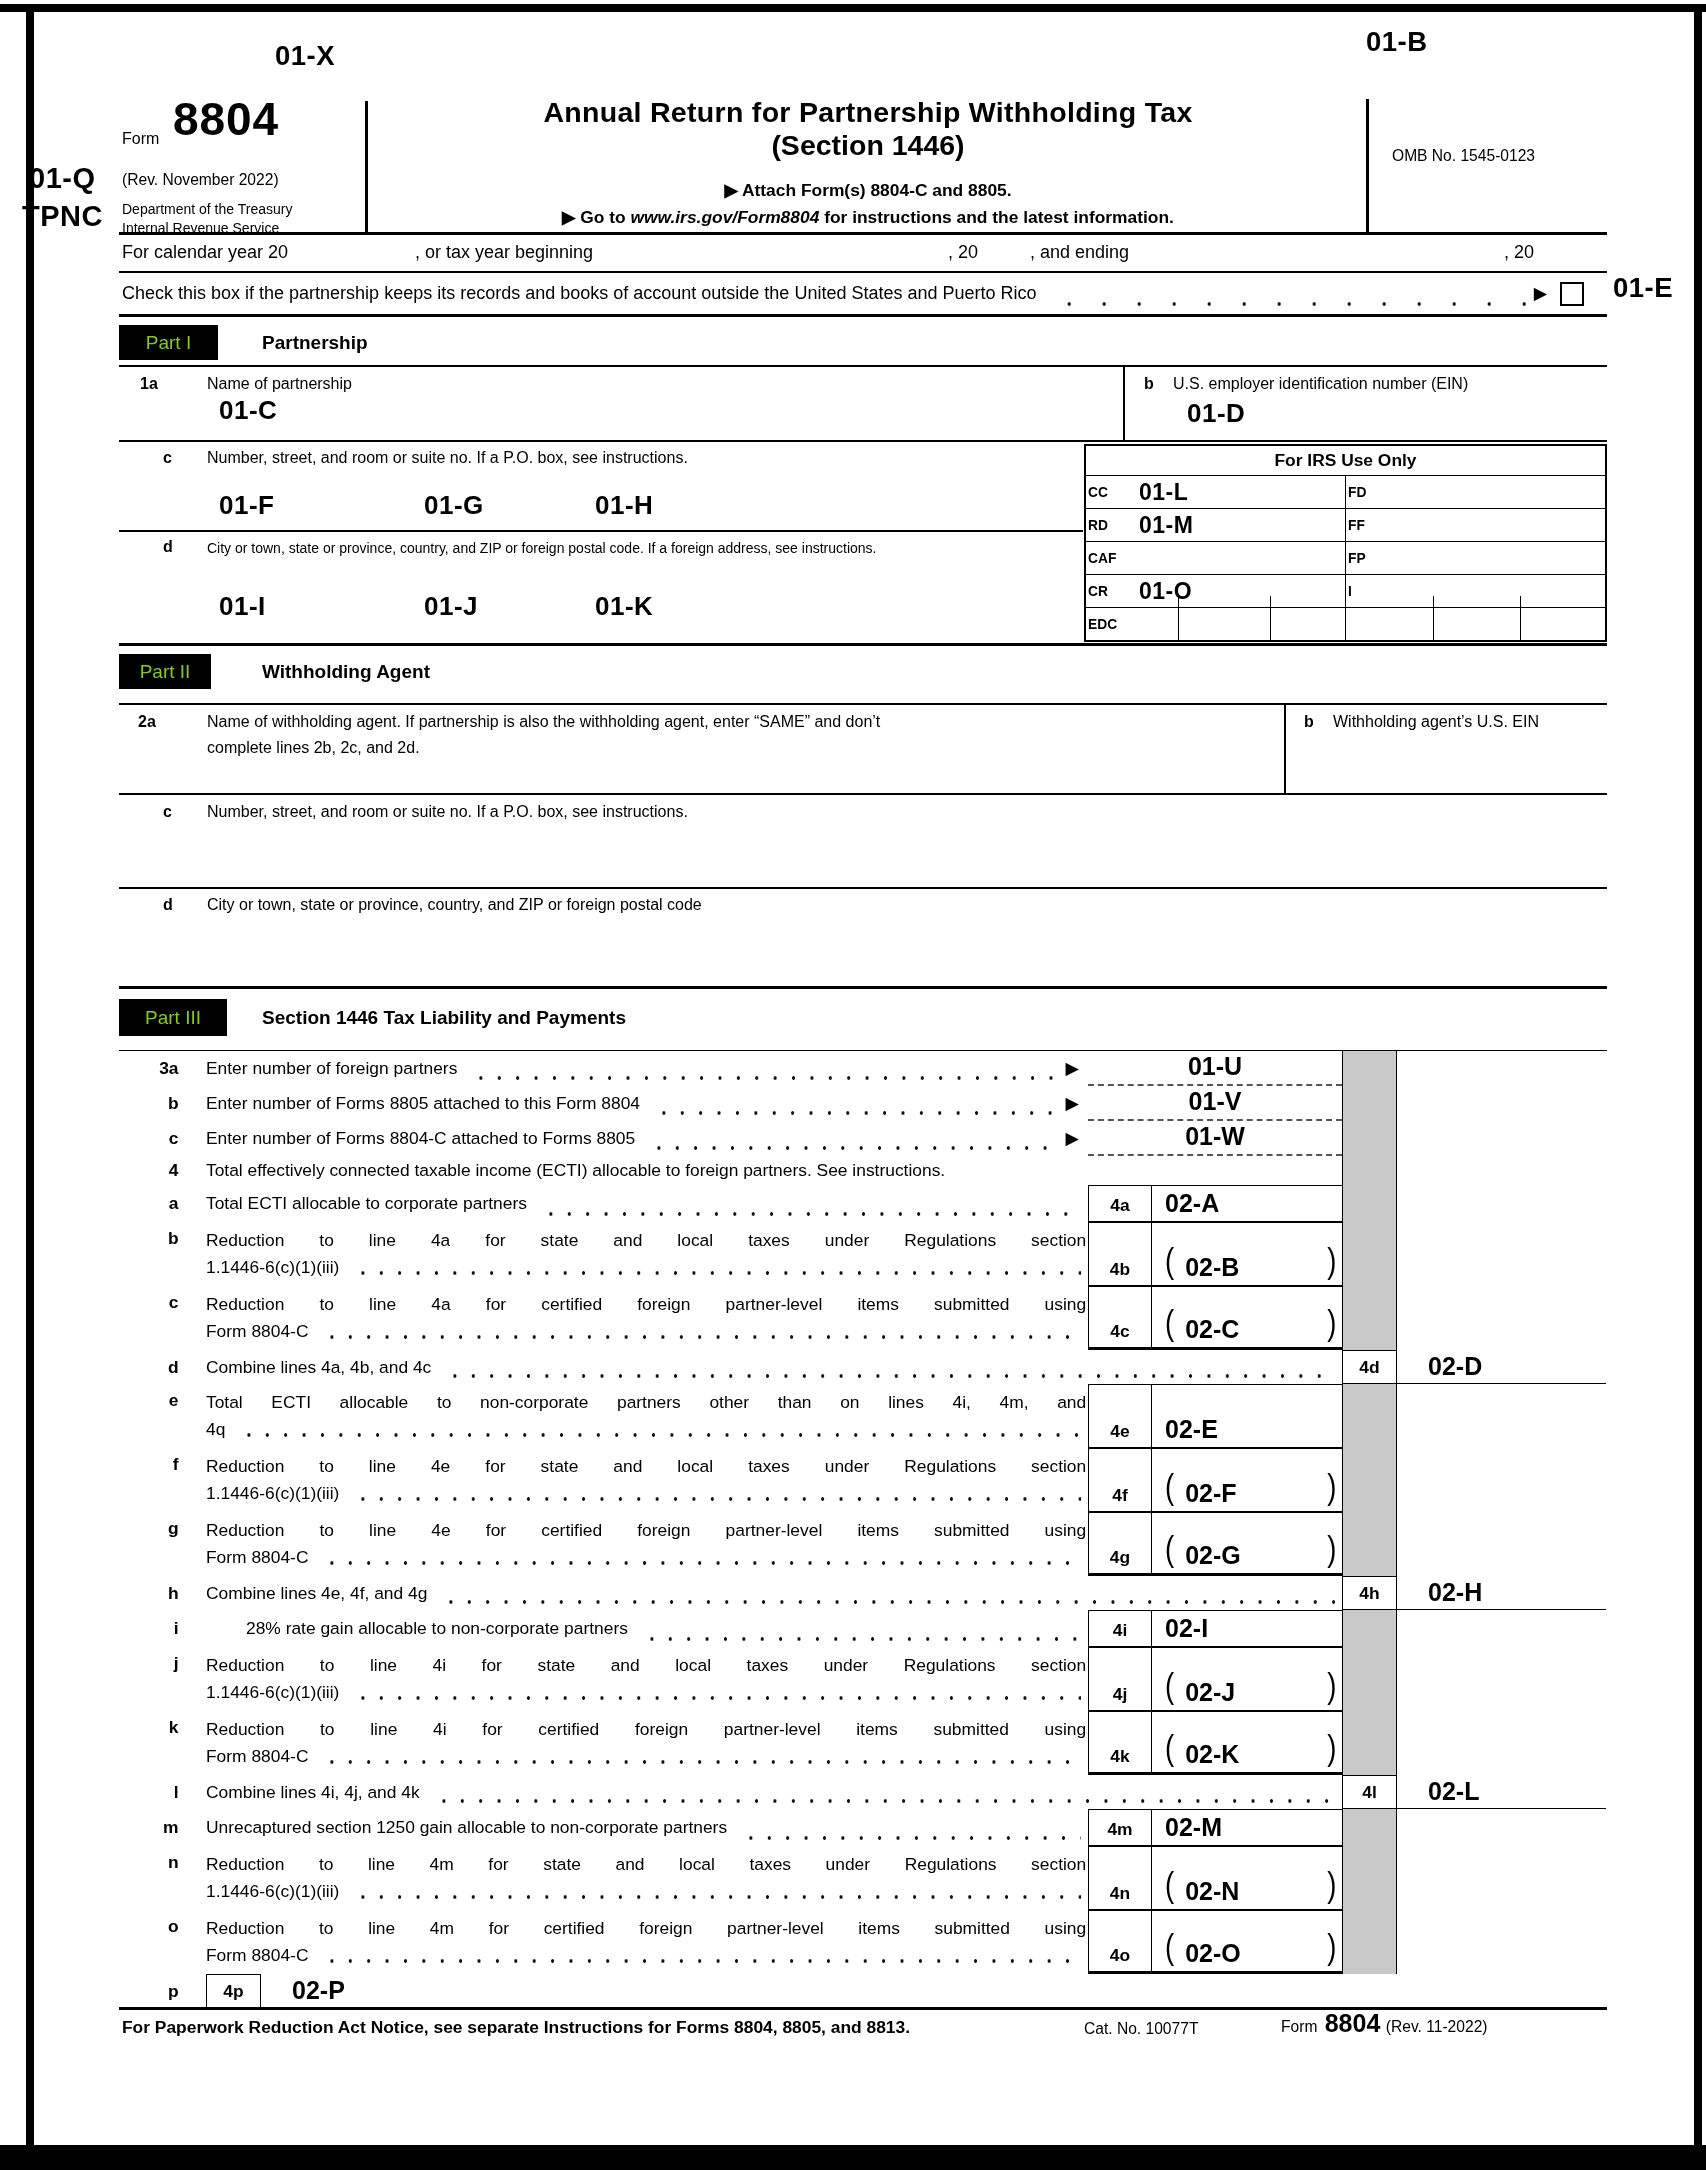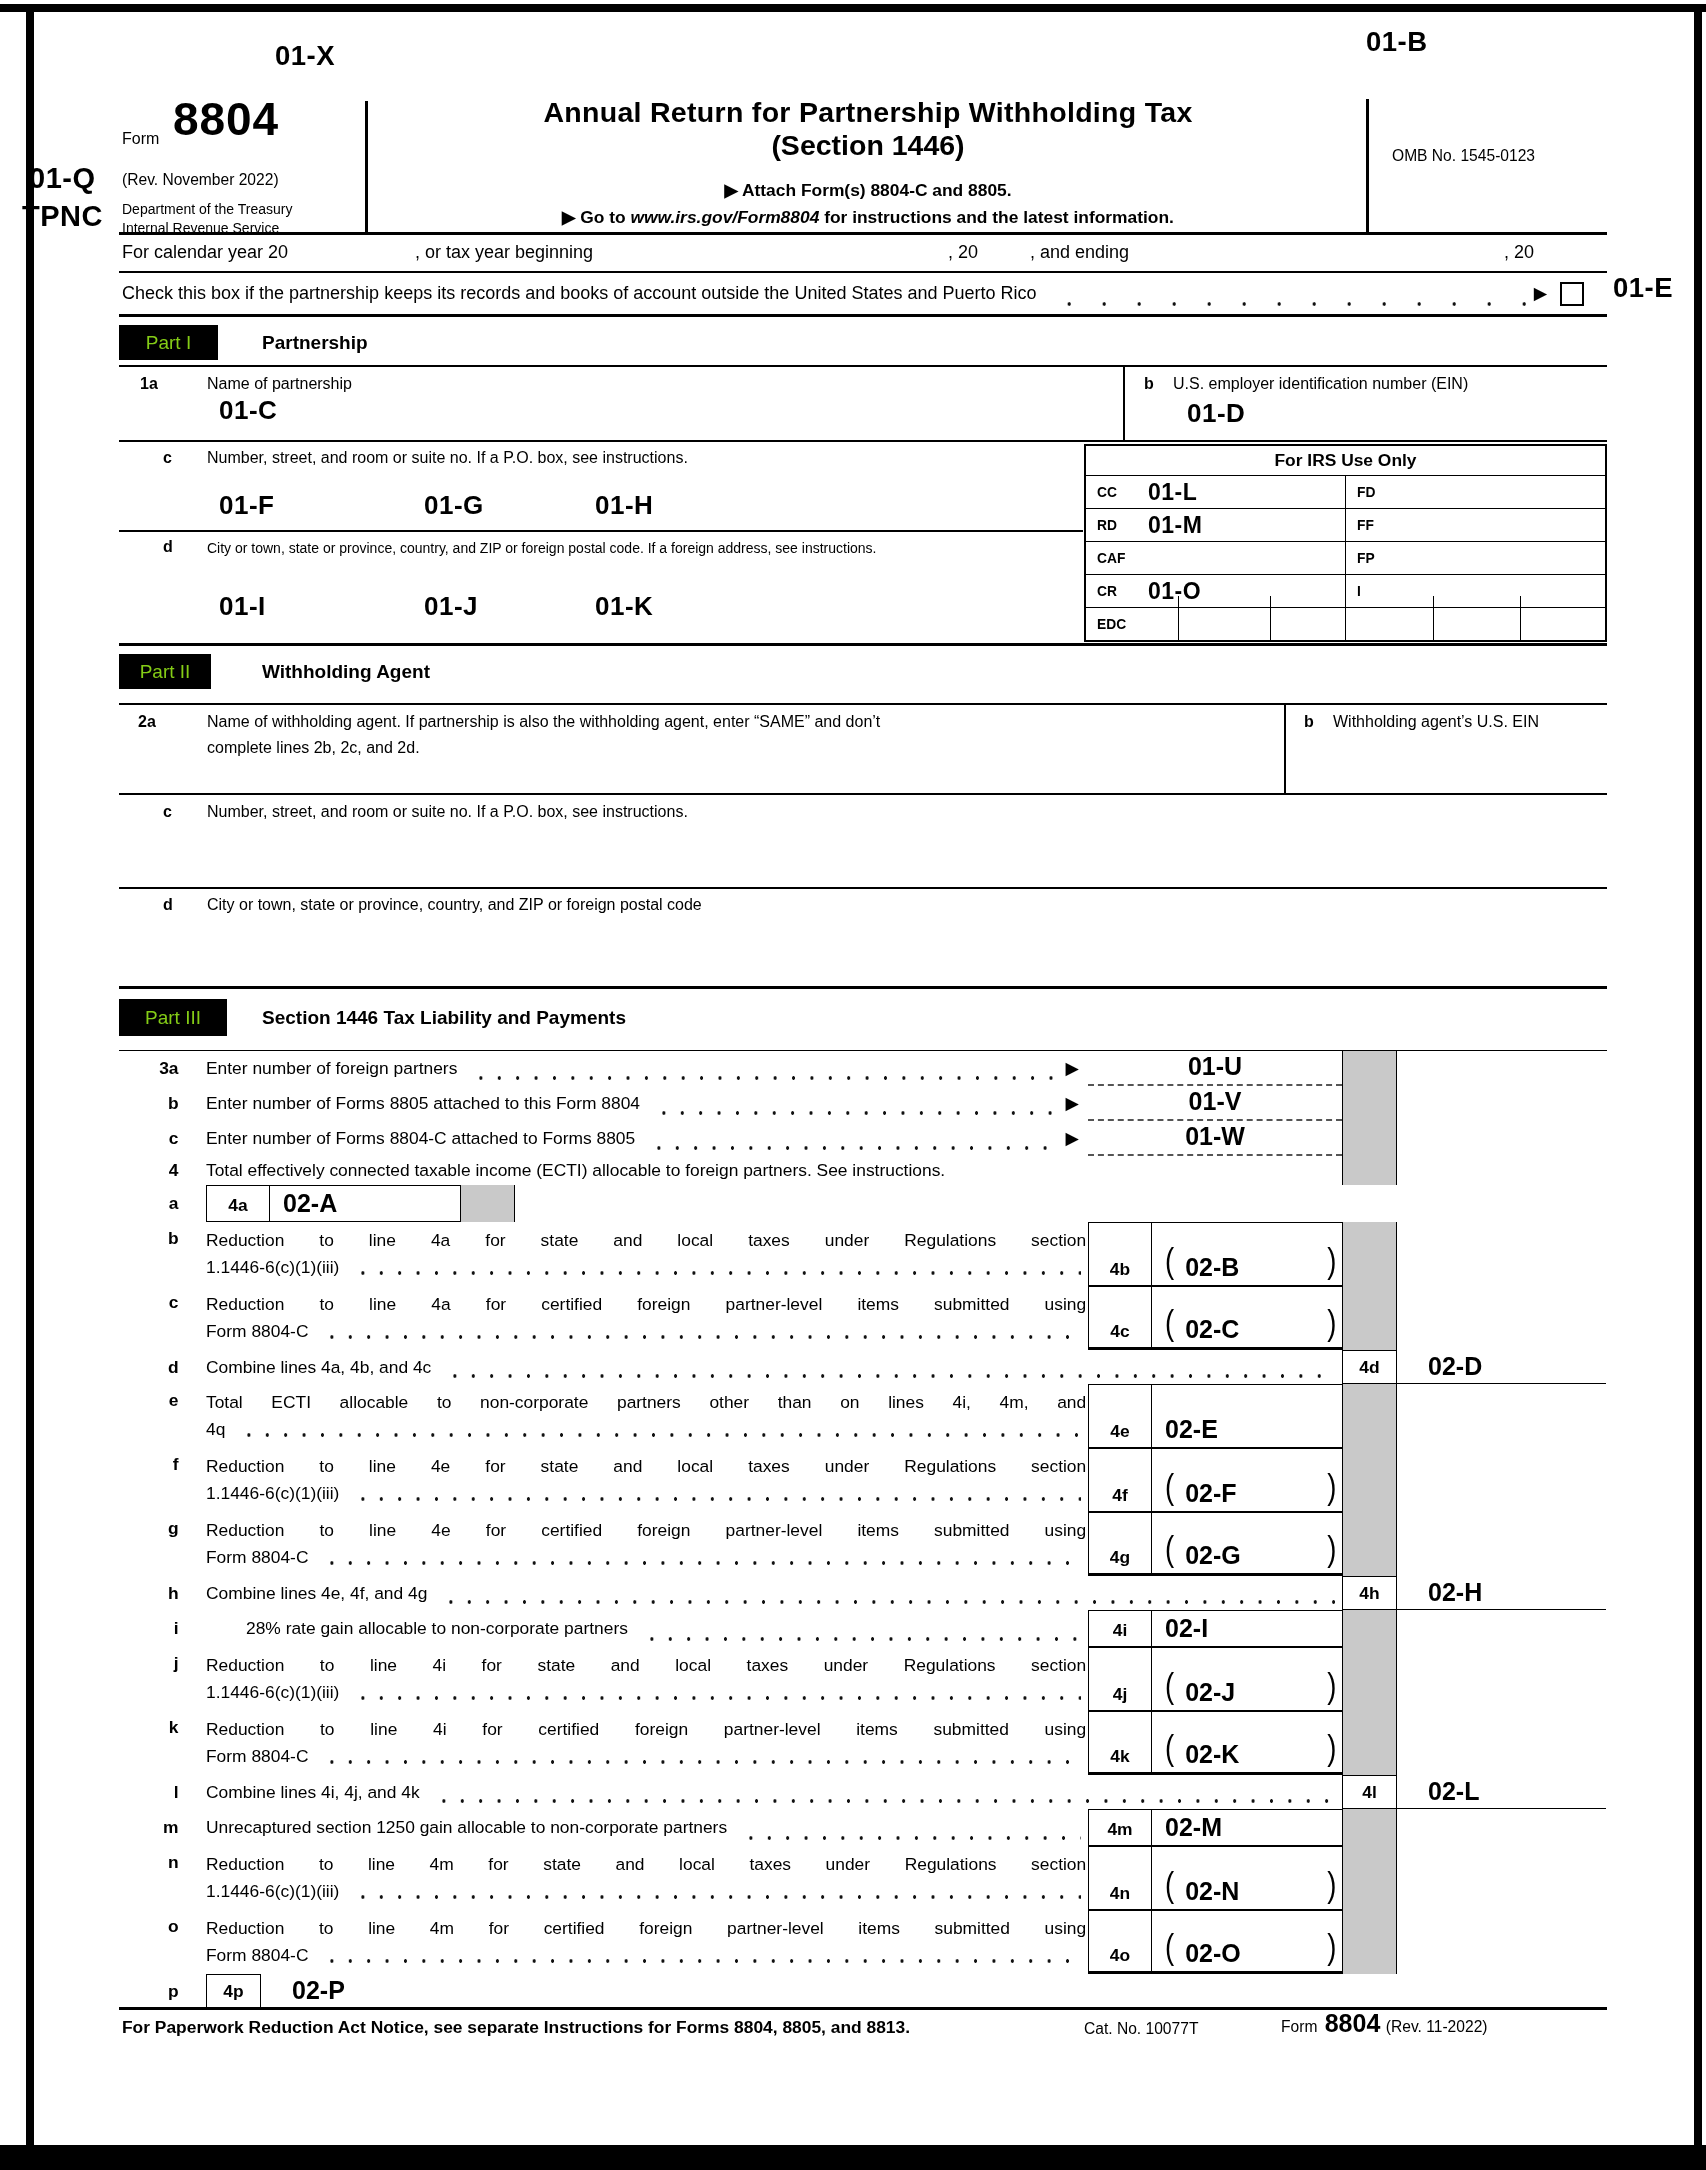--- a/index.html
+++ b/index.html
@@ -51,21 +51,21 @@
   .op,.cp{font-weight:400;font-size:27.5px;transform:scaleY(1.25);transform-origin:bottom}
   .op{margin-right:11px}
   .cp{margin-left:auto}
   
   .irsbox{position:absolute;left:1084px;top:444px;width:523px;height:198px;border:2.8px solid #000;
           box-sizing:border-box;background:#fff}
   .irstitle{height:29px;display:flex;align-items:center;justify-content:center;font-weight:bold;font-size:17.4px}
   .irsrow{position:relative;display:flex;border-top:1.4px solid #000;height:32px}
   .irsrow .half{flex:0 0 259px;display:flex;align-items:center;position:relative}
   .irsrow .half.rt{border-left:1.4px solid #000}
-  .irslab{font-weight:bold;font-size:13.8px;padding-left:11px;width:51px}
+  .irslab{font-weight:bold;font-size:13.8px;padding-left:2px;width:51px}
   .irsval{font-weight:bold;font-size:23px;letter-spacing:0.5px}
   .tick{position:absolute;bottom:0;width:1.4px;height:11px;background:#000}
   .fdiv{position:absolute;top:0;bottom:0;width:1.4px;background:#000}
   .chkbox{width:20px;height:20px;border:2.3px solid #000;margin-left:13px;flex:0 0 auto}
 </style>
 </head>
 <body>
 
 <div class="page">
 
@@ -253,20 +253,24 @@
       <div class="p3row intro" style="height: 29px;">
         <div class="p3num">4</div>
         <div class="p3text w1237">
           <div style="flex: 0 0 auto;">Total effectively connected taxable income (ECTI) allocable to foreign partners. See instructions.</div>
         </div>
         <div class="p3gray"></div>
         <div class="p3outer"></div>
       </div>
       <div class="p3row box" style="height: 37px;">
         <div class="p3num">a</div>
+        <div class="p3text w960">
+          <div style="flex: 0 0 auto;">Total ECTI allocable to corporate partners</div>
+          <div class="leaders"></div>
+        </div>
         <div class="p3cl">4a</div>
         <div class="p3cv">
           <div>02-A</div>
         </div>
         <div class="p3gray"></div>
         <div class="p3outer"></div>
       </div>
       <div class="p3row box two" style="height: 64px;">
         <div class="p3num">b</div>
         <div class="p3text w960 multi">

